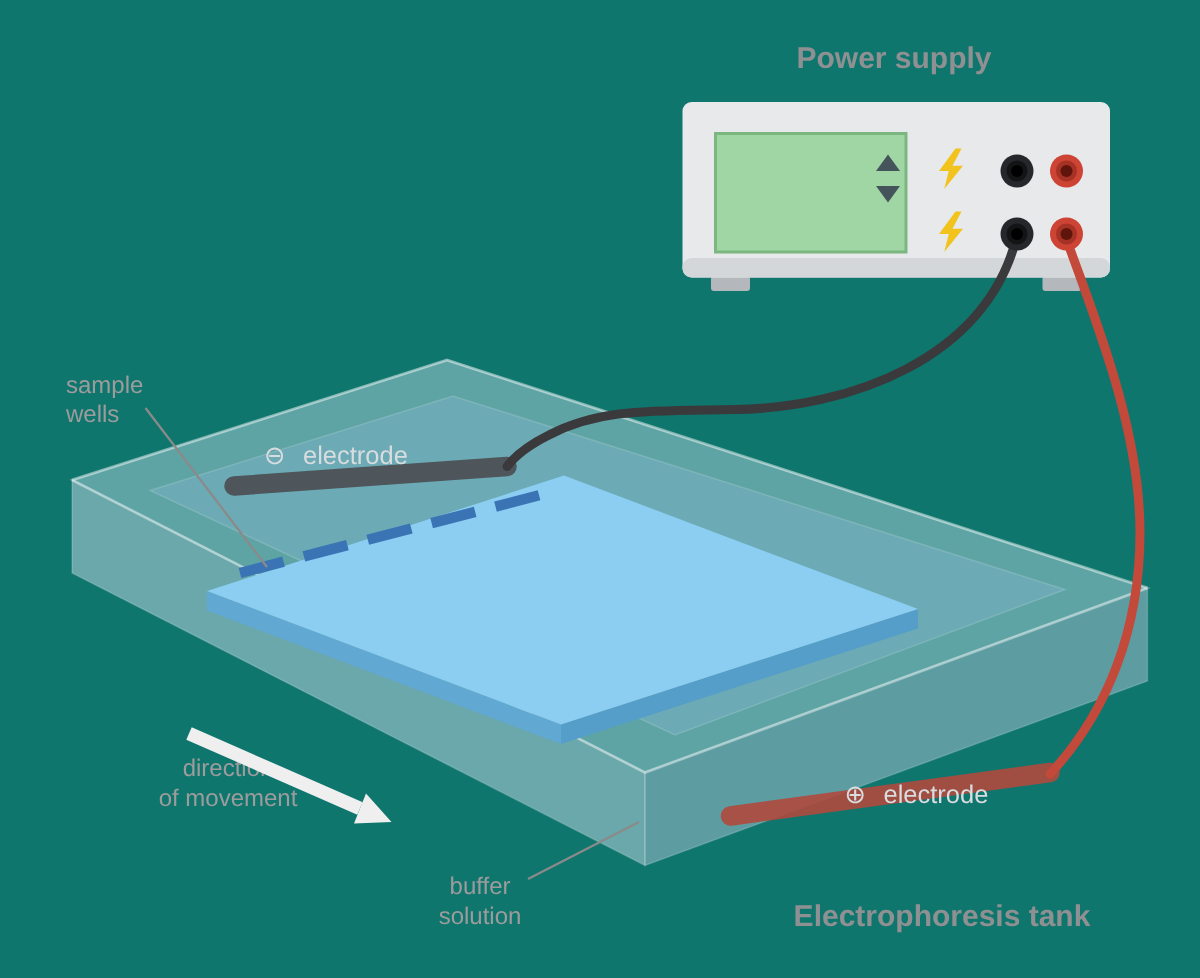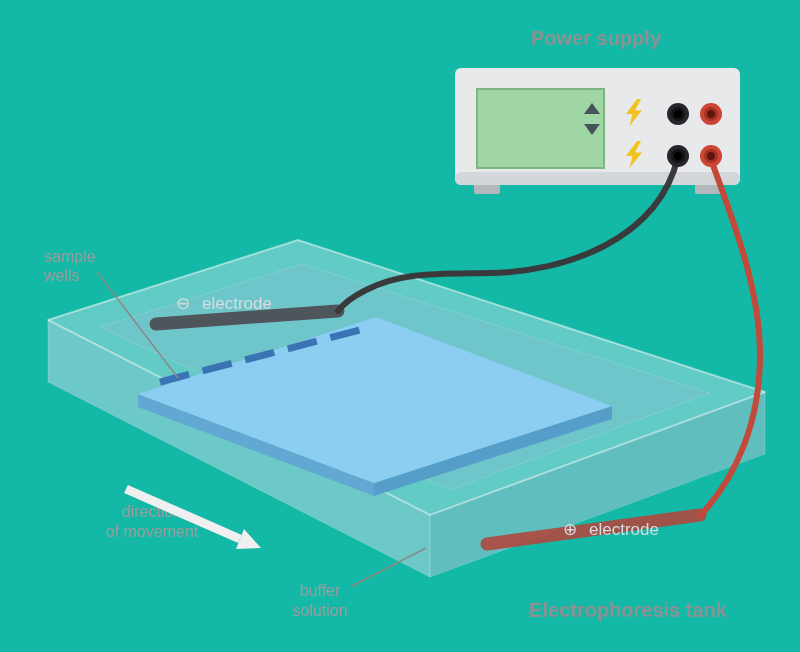--- a/index.html
+++ b/index.html
@@ -1,16 +1,16 @@
 <!DOCTYPE html>
 <html><head>
 <meta charset="utf-8">
 <style>
   html, body { margin: 0; padding: 0; background: #000; }
-  .stage { width: 800px; height: 652px; background: #14b8a6; position: relative; overflow: hidden; }
+  .stage { width: 800px; height: 652px; background: #0f766e; position: relative; overflow: hidden; }
   svg { display: block; }
   text { font-family: "Liberation Sans", "DejaVu Sans", sans-serif; }
   .heading { font-size: 20px; font-weight: bold; fill: #8e9092; }
   .label   { font-size: 16px; fill: #9c9c9c; }
   .elec    { font-size: 17px; fill: #d9dcde; }
   .mid     { text-anchor: middle; }
 </style>
 </head>
 <body>
 

